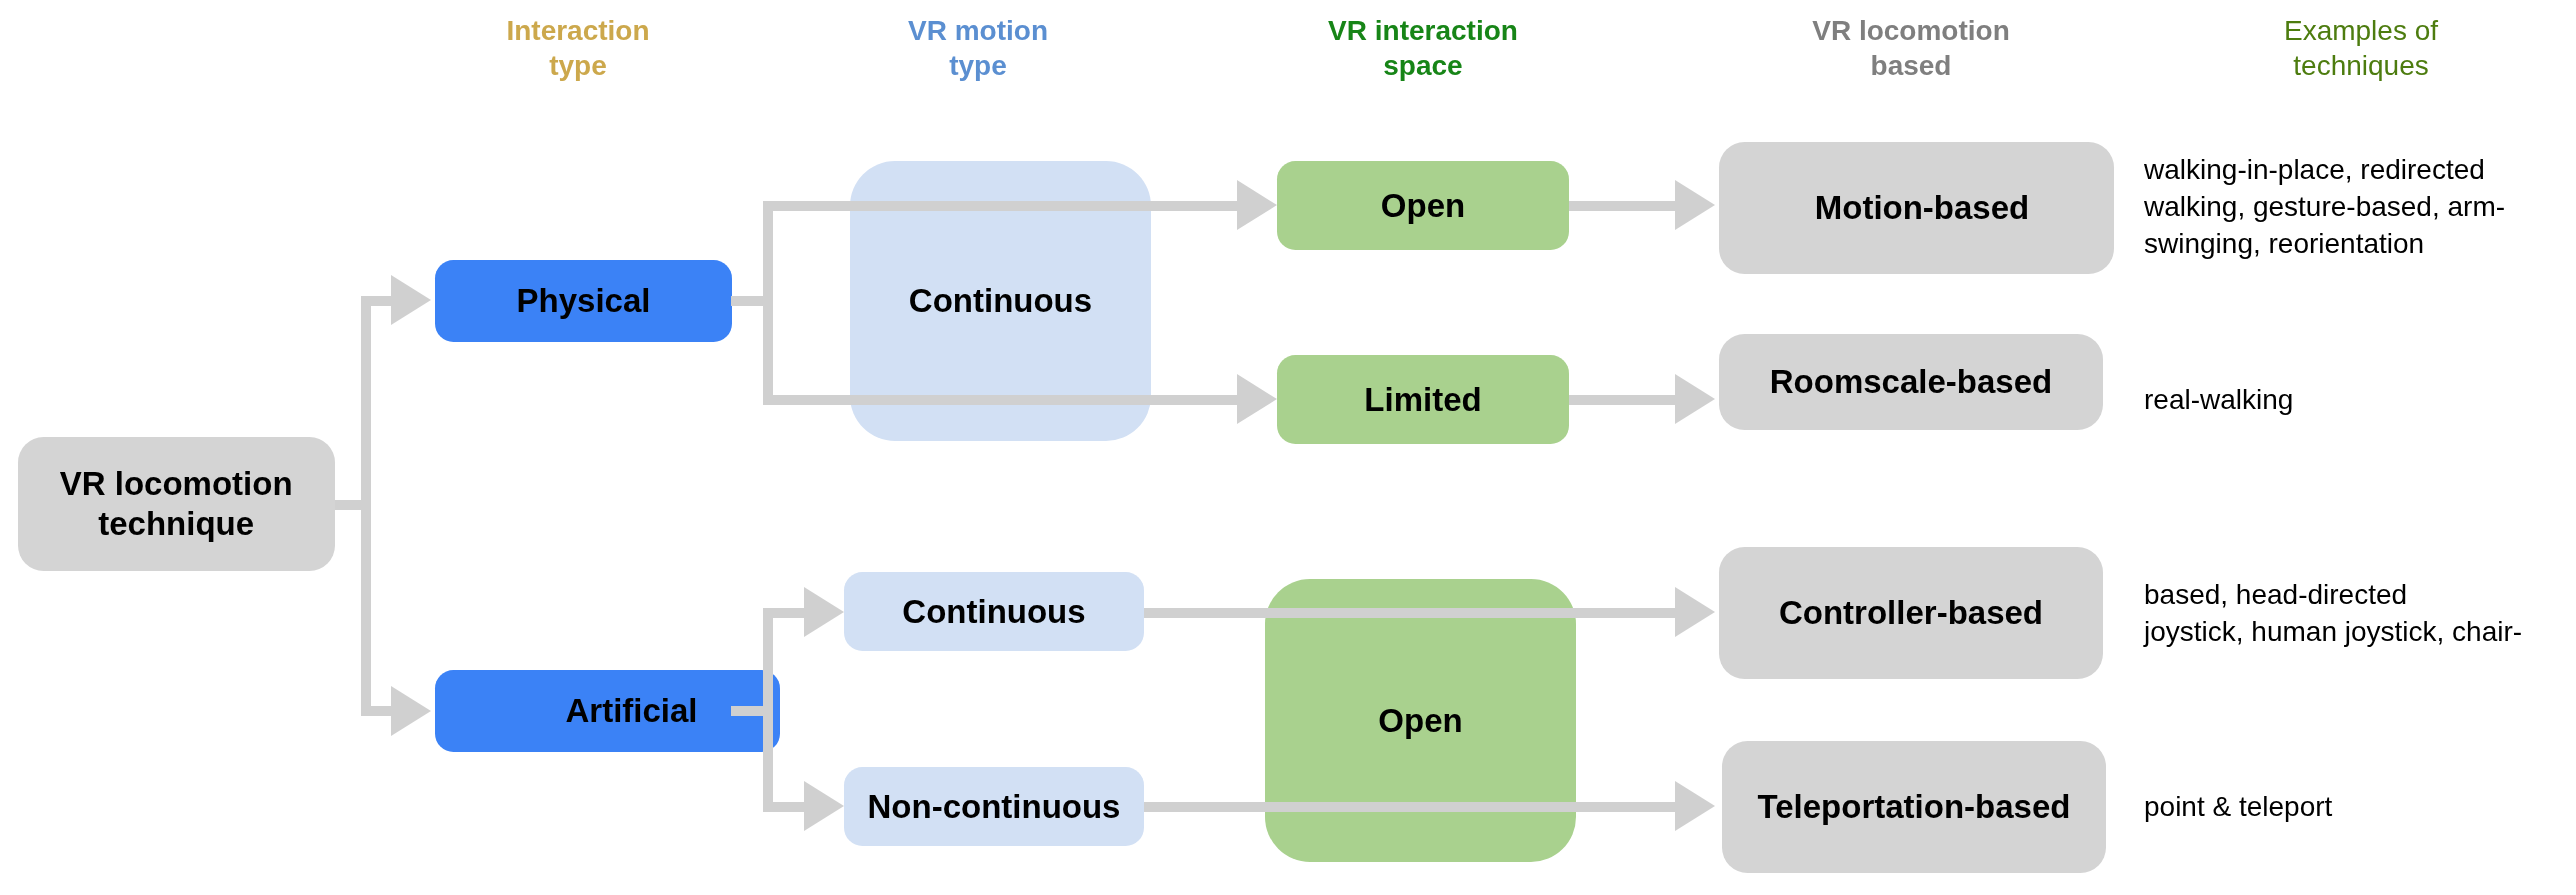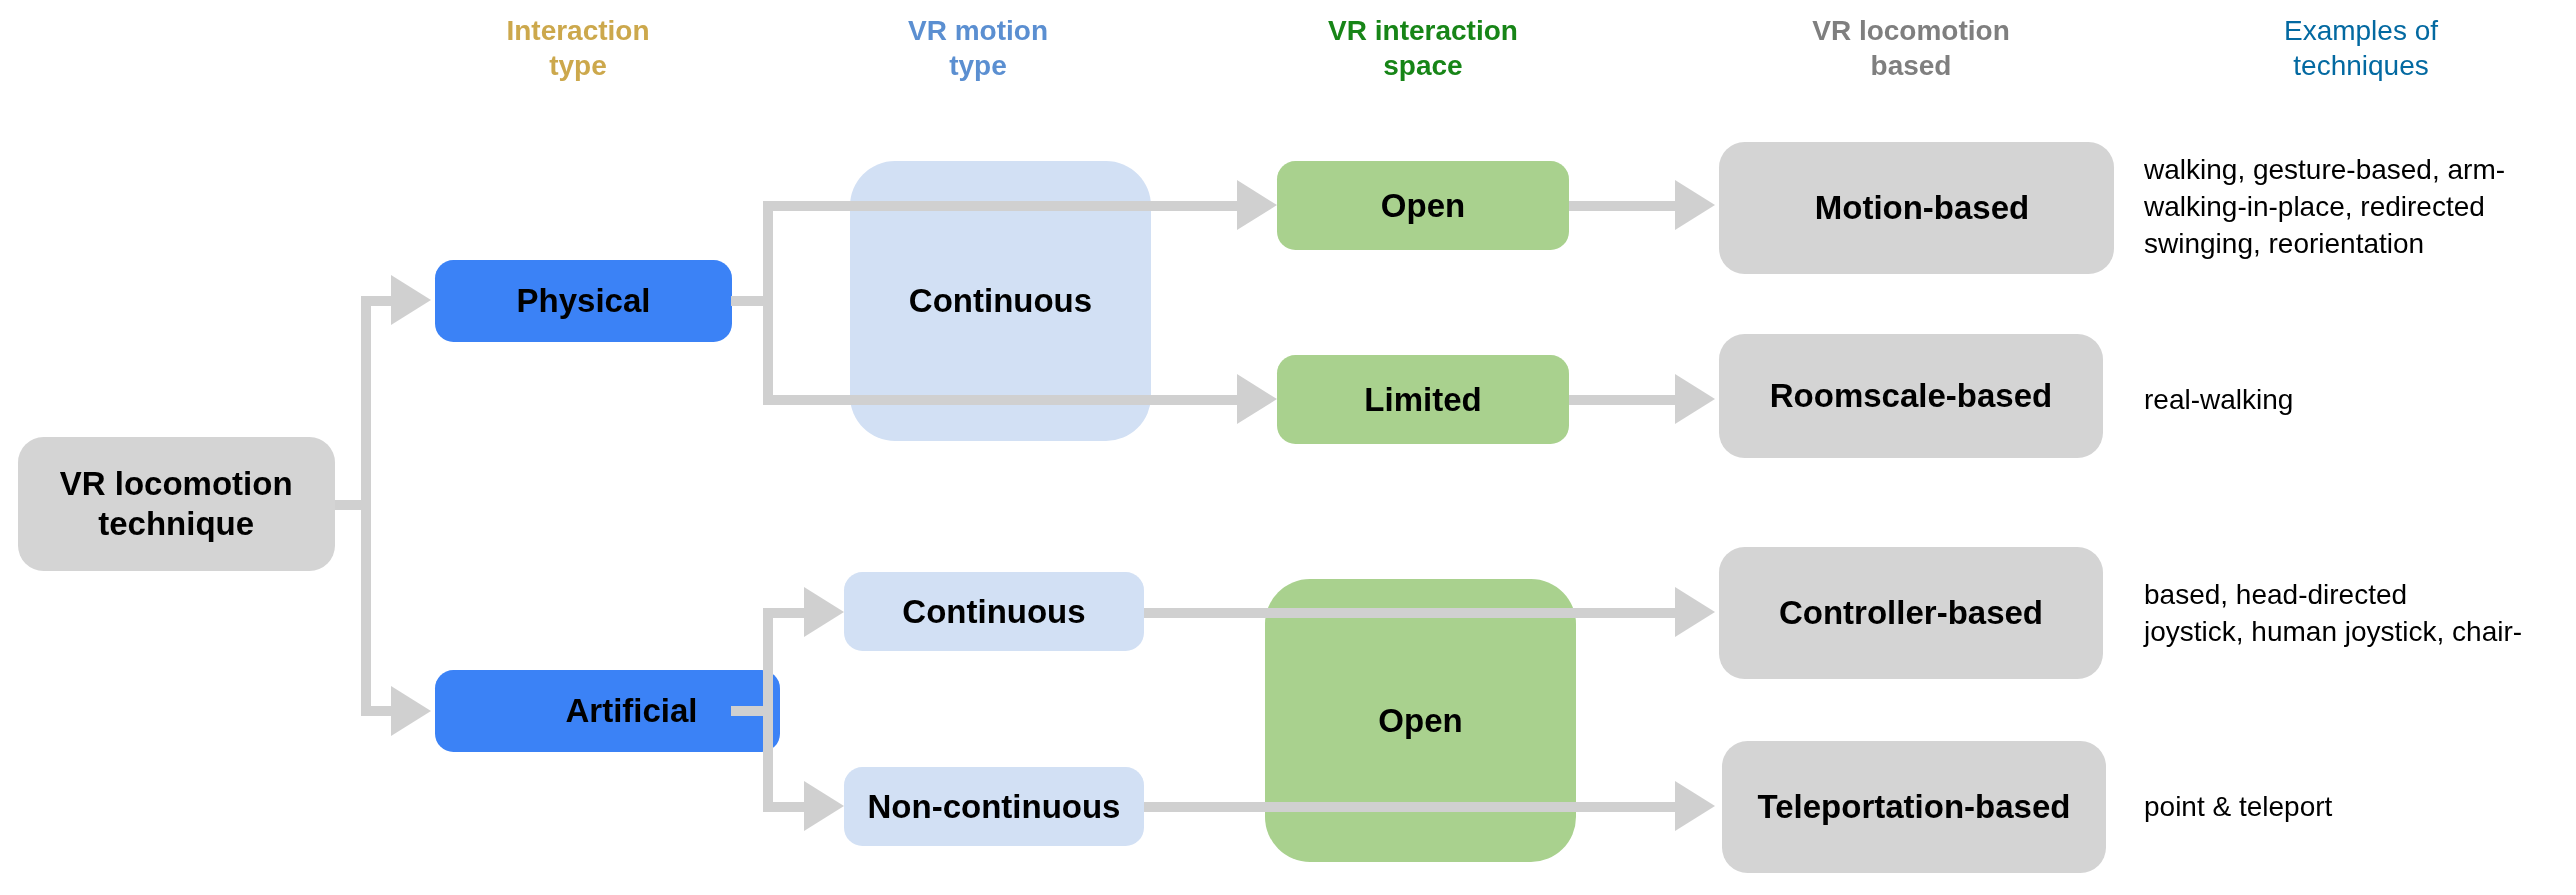--- a/index.html
+++ b/index.html
@@ -6,21 +6,21 @@
   body{width:2576px;height:896px;font-family:"Liberation Sans", sans-serif;}
   .canvas{position:relative;width:2576px;height:896px;background:#ffffff;overflow:hidden;}
 
   
   .hdr{position:absolute;top:12.7px;width:368px;text-align:center;
        font-size:28px;font-weight:bold;line-height:35px;}
   .hdr.c-gold{color:#CCA84C;}
   .hdr.c-blue{color:#5B8FD1;}
   .hdr.c-green{color:#178517;}
   .hdr.c-gray{color:#7F7F7F;}
-  .hdr.c-black{color:#0369a1;font-weight:normal;}
+  .hdr.c-black{color:#4d7c0f;font-weight:normal;}
 
   
   .node{position:absolute;display:flex;flex-direction:column;align-items:center;
         justify-content:center;text-align:center;color:#000;
         font-size:33px;font-weight:bold;line-height:40px;z-index:1;}
   .f-gray{background:#D4D4D4;border-radius:25.5px;}
   .f-yellow{background:#3b82f6;border-radius:18.4px;}
   .f-blue{background:#D2E0F4;border-radius:18.4px;}
   .f-blue-big{background:#D2E0F4;border-radius:45px;}
   .f-green{background:#A9D18E;border-radius:18.4px;}
@@ -90,21 +90,21 @@
   <div class="node f-green" style="left:1277px;top:355px;width:292px;height:89px;">
     <span>Limited</span>
   </div>
   <div class="node f-green-big" style="left:1265px;top:579px;width:311px;height:283px;">
     <span>Open</span>
   </div>
 
   <div class="node f-gray" style="left:1719px;top:142px;width:384px;height:132px;padding-left:11px;">
     <span>Motion-based</span>
   </div>
-  <div class="node f-gray" style="left:1719px;top:334px;width:384px;height:124px;">
+  <div class="node f-gray" style="left:1719px;top:334px;width:384px;height:96px;">
     <span>Roomscale-based</span>
   </div>
   <div class="node f-gray" style="left:1719px;top:547px;width:384px;height:132px;">
     <span>Controller-based</span>
   </div>
   <div class="node f-gray" style="left:1722px;top:741px;width:384px;height:132px;">
     <span>Teleportation-based</span>
   </div>
 
   <div class="ln" style="left:335px;top:500px;width:36px;"></div>
@@ -132,22 +132,22 @@
   <div class="arrow" style="left:804px;top:587px;"></div>
   <div class="ln" style="left:763px;top:802px;width:41px;"></div>
   <div class="arrow" style="left:804px;top:781px;"></div>
 
   <div class="ln" style="left:1144px;top:608px;width:531px;"></div>
   <div class="arrow" style="left:1675px;top:587px;"></div>
   <div class="ln" style="left:1144px;top:802px;width:531px;"></div>
   <div class="arrow" style="left:1675px;top:781px;"></div>
 
   <div class="ex" style="top:151px;">
+    <div>walking-in-place, redirected</div>
     <div>walking, gesture-based, arm-</div>
-    <div>walking-in-place, redirected</div>
     <div>swinging, reorientation</div>
   </div>
   <div class="ex" style="top:381px;">
     <div>real-walking</div>
   </div>
   <div class="ex" style="top:576px;">
     <div>based, head-directed</div>
     <div>joystick, human joystick, chair-</div>
   </div>
   <div class="ex" style="top:788px;">

